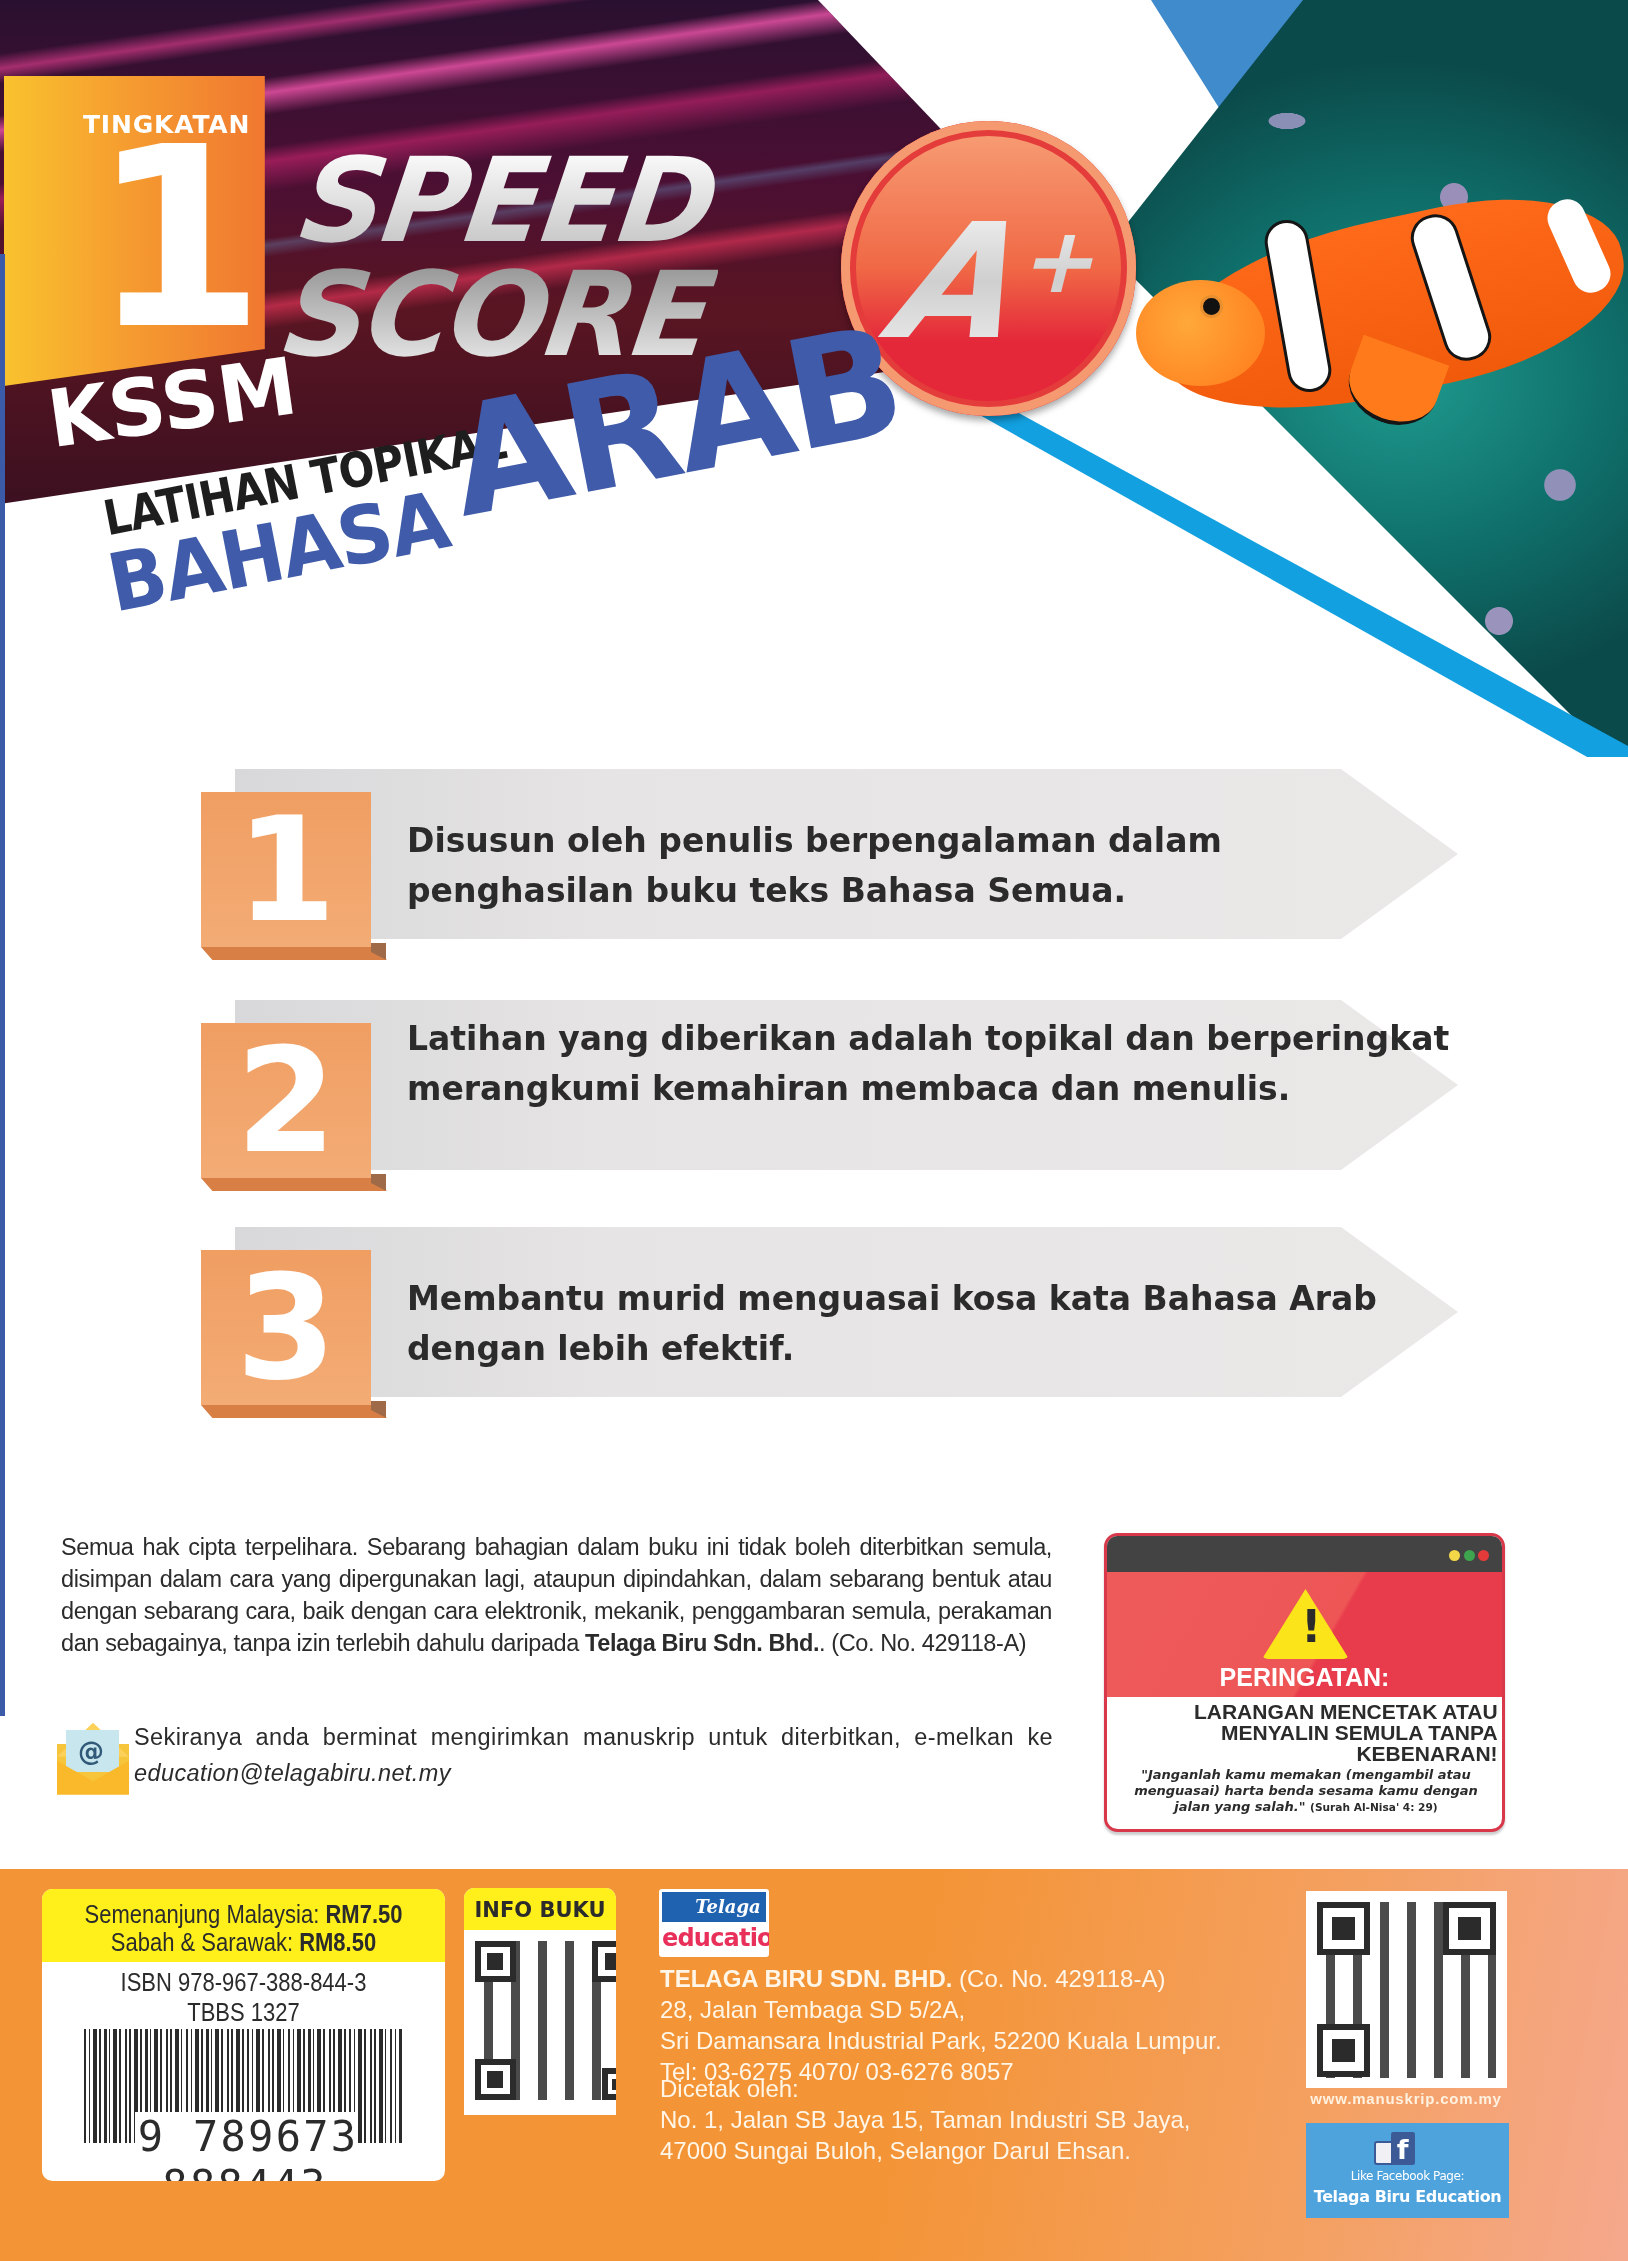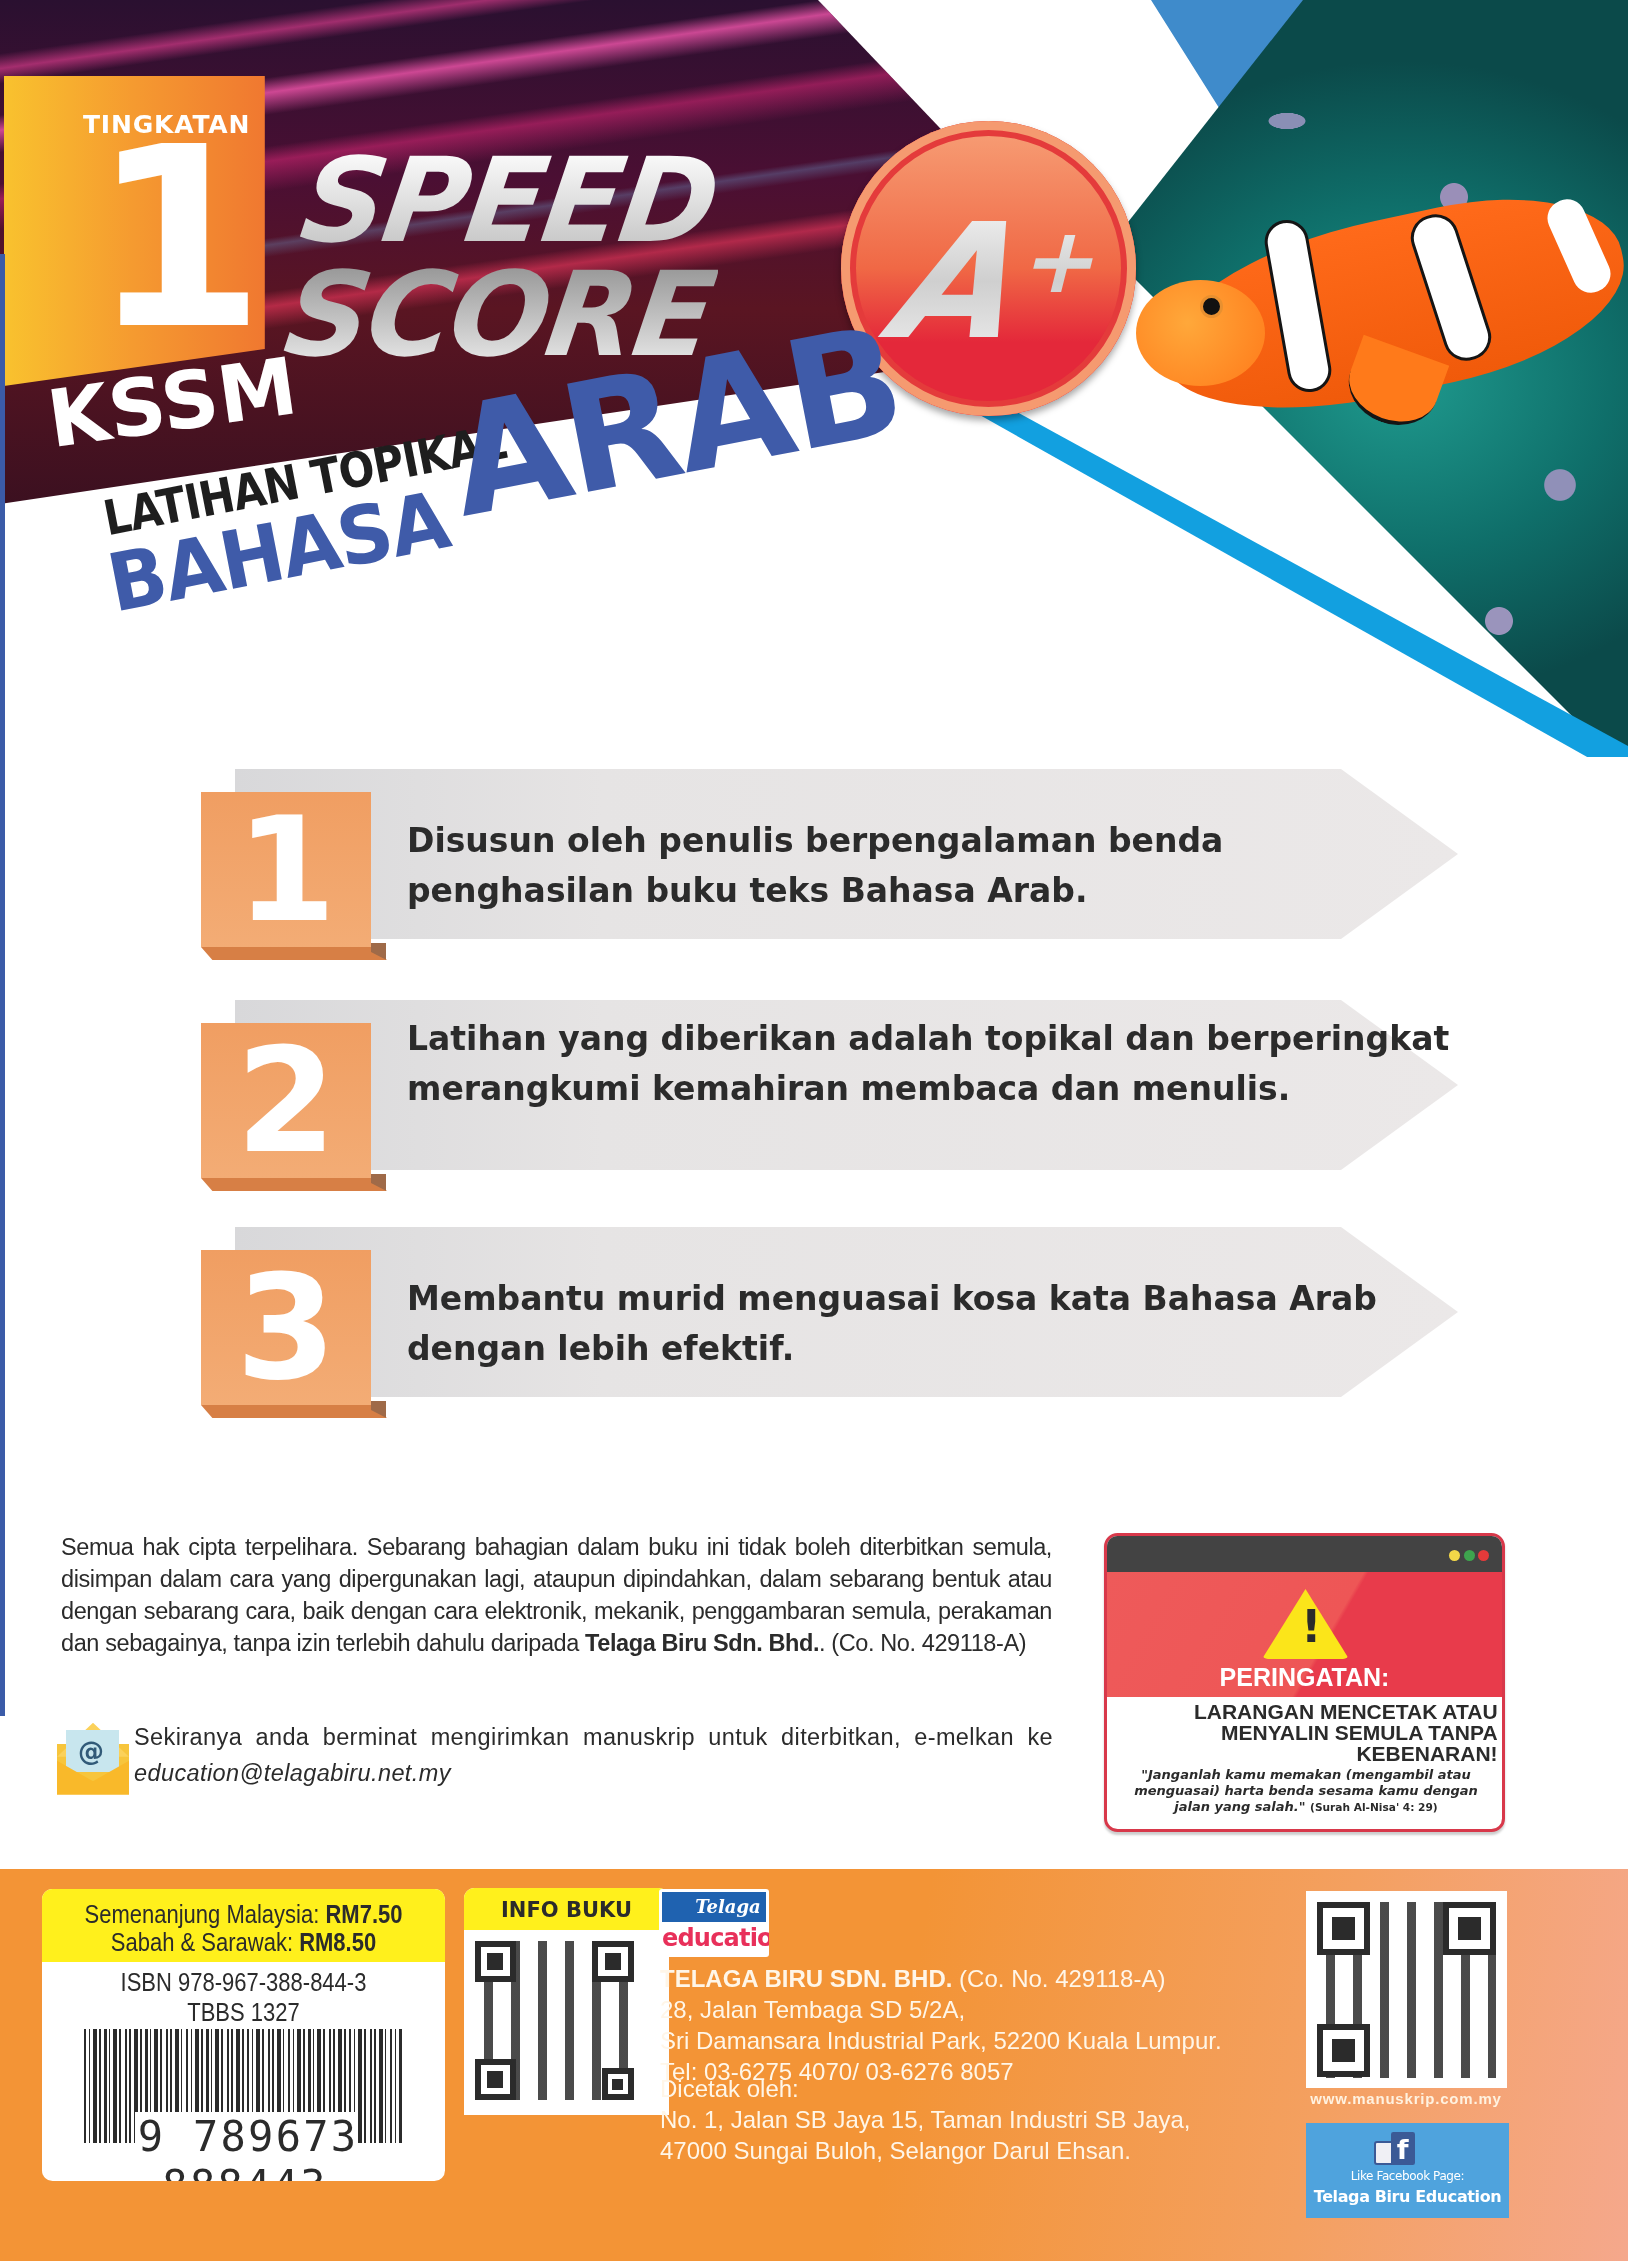--- a/index.html
+++ b/index.html
@@ -169,21 +169,21 @@
   .price-card .price-top { position: absolute; left: 0; top: 0; width: 100%; height: 73px; background: #fff01c; }
   .price-card .price-line { position: absolute; left: 0; width: 100%; text-align: center; font-family: "Liberation Sans", sans-serif; font-size: 25px; color: #2b2b2b; transform: scaleX(0.88); }
   .price-card .price-line.l1 { top: 10.6px; }
   .price-card .price-line.l2 { top: 39px; }
   .price-card .isbn { position: absolute; left: 0; top: 78px; width: 100%; text-align: center; font-size: 25px; line-height: 30px; color: #2b2b2b; transform: scaleX(0.88); }
   .price-card .barcode { position: absolute; left: 42px; top: 140px; width: 318px; height: 114px;
     background: repeating-linear-gradient(90deg, #2b2b2b 0 2.3px, #fff 2.3px 4.5px, #2b2b2b 4.5px 6px, #fff 6px 9px, #2b2b2b 9px 13px, #fff 13px 15px, #2b2b2b 15px 16.7px, #fff 16.7px 20.4px); }
   .price-card .barcode-num { position: absolute; left: 7.6px; top: 223px; width: 394px; text-align: center; font-family: "DejaVu Sans Mono", monospace; font-size: 42px; letter-spacing: 2.3px; color: #2b2b2b; background: transparent; }
   .price-card .barcode-num span { background: #ffffff; padding: 0 3px; }
 
-  .info-card { position: absolute; left: 464px; top: 1888px; width: 205px; height: 227px; border-radius: 10.6px 10.6px 0 0; overflow: hidden; background: #ffffff; }
+  .info-card { position: absolute; left: 464px; top: 1888px; width: 152px; height: 227px; border-radius: 10.6px 10.6px 0 0; overflow: hidden; background: #ffffff; }
   .info-card .info-head { position: absolute; left: 0; top: 0; width: 100%; height: 42px; background: #fff01c; text-align: center; font-family: "DejaVu Sans", sans-serif; font-weight: bold; font-size: 21px; line-height: 44px; color: #2b2b2b; }
   .qr { position: absolute; background-color: #ffffff; }
   .qr .finder { position: absolute; width: 26%; height: 26%; border: 6.8px solid #2b2b2b; background: #fff; }
   .qr .finder::after { content: ""; position: absolute; left: 22%; top: 22%; width: 56%; height: 56%; background: #2b2b2b; }
   .qr .noise { position: absolute; left: 0; top: 0; width: 100%; height: 100%;
     background:
       repeating-linear-gradient(90deg, transparent 0 9px, rgba(43,43,43,0.85) 9px 18px, transparent 18px 27px),
       repeating-linear-gradient(0deg, transparent 0 9px, rgba(255,255,255,0.9) 9px 18px, transparent 18px 36px);
     mix-blend-mode: normal; }
 
@@ -243,21 +243,21 @@
 
 <div class="left-stripe"></div>
 
 <div class="feature f1">
   <div class="arrow"></div>
   <div class="num-box-bottom"></div>
   <div class="num-box-side"></div>
   <div class="num-box">
       <span class="num">1</span>
     </div>
-  <div class="text">Disusun oleh penulis berpengalaman benda penghasilan buku teks Bahasa Arab.</div>
+  <div class="text">Disusun oleh penulis berpengalaman dalam penghasilan buku teks Bahasa Semua.</div>
 </div>
 
 <div class="feature f2">
   <div class="arrow"></div>
   <div class="num-box-bottom"></div>
   <div class="num-box-side"></div>
   <div class="num-box">
       <span class="num">2</span>
     </div>
   <div class="text">Latihan yang diberikan adalah topikal dan berperingkat merangkumi kemahiran membaca dan menulis.</div>

